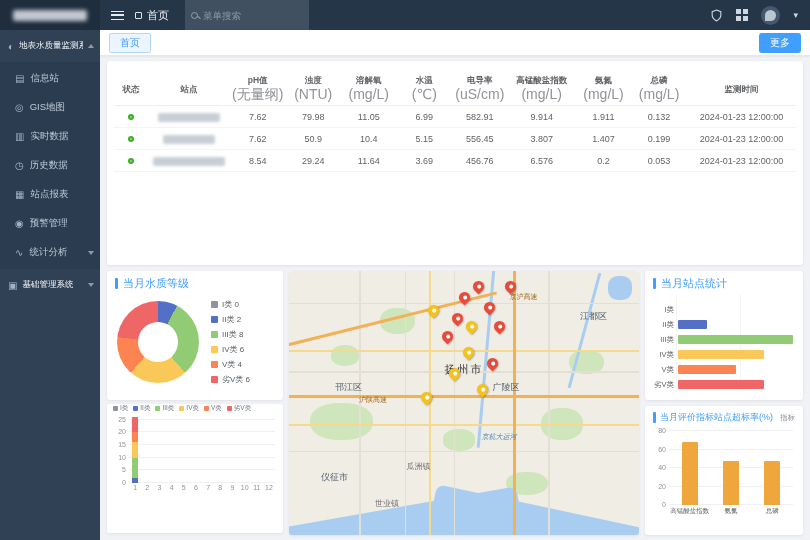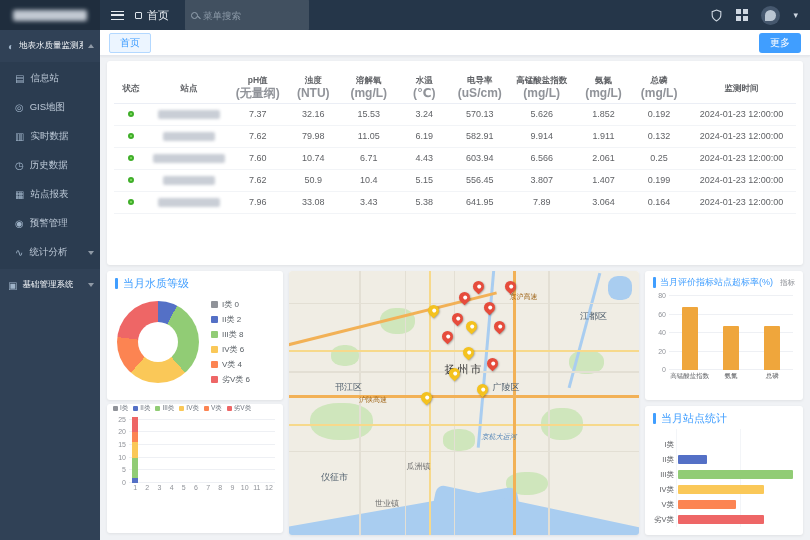--- a/index.html
+++ b/index.html
@@ -47,21 +47,21 @@
   
   .content{position:absolute;left:100px;top:56px;right:0;bottom:0;padding:5px 7px;background:#f0f2f5}
   .panel{background:#fff;border-radius:3px;box-shadow:0 1px 3px rgba(0,0,0,.07);overflow:hidden}
   .panel-title{display:flex;align-items:center;gap:5px;font-size:11px;color:#409eff;padding:5px 8px 3px}
   .accent{width:3px;height:11px;background:#409eff;border-radius:1px;flex:none}
 
   
   .station-panel{height:204px;margin-bottom:6px}
   .station-table{width:calc(100% - 14px);margin:12px 7px;border-collapse:collapse;table-layout:fixed;font-size:9px;color:#606266}
   .station-table th{font-size:8.5px;color:#606266;font-weight:bold;line-height:1.25;padding:2px 1px;border-bottom:1px solid #ebeef5;text-align:center}
-  .station-table th .unit{font-size:12px;color:#909399;font-weight:bold}
+  .station-table th .unit{font-size:14px;color:#909399;font-weight:normal}
   .station-table td{text-align:center;padding:0 1px;height:22px;border-bottom:1px solid #f2f4f7;white-space:nowrap;overflow:hidden}
   .station-table th:nth-child(1){width:5%}
   .station-table th:nth-child(2){width:12%}
   .station-table th:nth-child(8){width:10%}
   .station-table th:nth-child(11){width:16%}
   .dot{display:inline-block;width:6px;height:6px;border-radius:50%;background:#8ee26b;border:2px solid #3fae29}
   .redact{display:inline-block;width:62px;height:9px;background:#c9ced6;border-radius:2px;filter:blur(1.5px);vertical-align:middle}
   tbody tr:nth-child(2n) .redact{width:52px}
   tbody tr:nth-child(3n) .redact{width:72px}
 
@@ -267,80 +267,54 @@
               </th>
               <th>
                 <div>监测时间</div>
               </th>
             </tr>
           </thead>
         <tbody>
             <tr>
               <td><span class="dot"></span></td>
               <td><span class="redact"></span></td>
-              <td>7.37</td>
-              <td>32.16</td>
-              <td>15.53</td>
-              <td>3.24</td>
-              <td>570.13</td>
-              <td>5.626</td>
-              <td>1.852</td>
-              <td>0.192</td>
-              <td>2024-01-23 12:00:00</td>
-            </tr>
-            <tr>
-              <td><span class="dot"></span></td>
-              <td><span class="redact"></span></td>
               <td>7.62</td>
               <td>79.98</td>
               <td>11.05</td>
-              <td>6.19</td>
+              <td>6.99</td>
               <td>582.91</td>
               <td>9.914</td>
               <td>1.911</td>
               <td>0.132</td>
-              <td>2024-01-23 12:00:00</td>
-            </tr>
-            <tr>
-              <td><span class="dot"></span></td>
-              <td><span class="redact"></span></td>
-              <td>7.60</td>
-              <td>10.74</td>
-              <td>6.71</td>
-              <td>4.43</td>
-              <td>603.94</td>
-              <td>6.566</td>
-              <td>2.061</td>
-              <td>0.25</td>
               <td>2024-01-23 12:00:00</td>
             </tr>
             <tr>
               <td><span class="dot"></span></td>
               <td><span class="redact"></span></td>
               <td>7.62</td>
               <td>50.9</td>
               <td>10.4</td>
               <td>5.15</td>
               <td>556.45</td>
               <td>3.807</td>
               <td>1.407</td>
               <td>0.199</td>
               <td>2024-01-23 12:00:00</td>
             </tr>
             <tr>
               <td><span class="dot"></span></td>
               <td><span class="redact"></span></td>
-              <td>7.96</td>
-              <td>33.08</td>
-              <td>3.43</td>
-              <td>5.38</td>
-              <td>641.95</td>
-              <td>7.89</td>
-              <td>3.064</td>
-              <td>0.164</td>
+              <td>8.54</td>
+              <td>29.24</td>
+              <td>11.64</td>
+              <td>3.69</td>
+              <td>456.76</td>
+              <td>6.576</td>
+              <td>0.2</td>
+              <td>0.053</td>
               <td>2024-01-23 12:00:00</td>
             </tr>
           </tbody>
       </table>
     </div>
 
     <div class="bottom">
 
       <div class="col-left">
         <div class="panel">
@@ -545,20 +519,64 @@
               <div class="pin pin-yellow" style="left: 51%; top: 33%;"></div>
               <div class="pin pin-yellow" style="left: 47%; top: 41%;"></div>
               <div class="pin pin-yellow" style="left: 39%; top: 50%;"></div>
               <div class="pin pin-yellow" style="left: 55%; top: 47%;"></div>
             </div>
         </div>
       </div>
 
       <div class="col-right">
         <div class="panel">
+          <div class="panel-title">
+            <span class="accent"></span>
+            <span>当月站点统计</span>
+          </div>
+          <div class="hbars">
+              <div class="hb-row">
+                <span class="hb-label">I类</span>
+                <div class="hb-track">
+                  <div class="hb-bar" style="width: 0%; background: rgb(144, 147, 153);"></div>
+                </div>
+              </div>
+              <div class="hb-row">
+                <span class="hb-label">II类</span>
+                <div class="hb-track">
+                  <div class="hb-bar" style="width: 25%; background: rgb(84, 112, 198);"></div>
+                </div>
+              </div>
+              <div class="hb-row">
+                <span class="hb-label">III类</span>
+                <div class="hb-track">
+                  <div class="hb-bar" style="width: 100%; background: rgb(145, 204, 117);"></div>
+                </div>
+              </div>
+              <div class="hb-row">
+                <span class="hb-label">IV类</span>
+                <div class="hb-track">
+                  <div class="hb-bar" style="width: 75%; background: rgb(250, 200, 88);"></div>
+                </div>
+              </div>
+              <div class="hb-row">
+                <span class="hb-label">V类</span>
+                <div class="hb-track">
+                  <div class="hb-bar" style="width: 50%; background: rgb(252, 132, 82);"></div>
+                </div>
+              </div>
+              <div class="hb-row">
+                <span class="hb-label">劣V类</span>
+                <div class="hb-track">
+                  <div class="hb-bar" style="width: 75%; background: rgb(238, 102, 102);"></div>
+                </div>
+              </div>
+            </div>
+        </div>
+        <div class="panel">
           <div class="panel-title ov-title">
             <span class="t">
                 <span class="accent"></span>
               <span>当月评价指标站点超标率(%)</span>
               </span>
             <span class="corner">指标</span>
           </div>
           <div class="ov-plot">
             <div>
                 <div class="ygrid" style="bottom: 0%;">
@@ -582,61 +600,17 @@
                 <div class="ov-bar" style="height: 60%; background: rgb(239, 166, 60);"></div>
                 <div class="ov-bar" style="height: 60%; background: rgb(239, 166, 60);"></div>
               </div>
           </div>
           <div class="ov-xlabels">
               <span>高锰酸盐指数</span>
               <span>氨氮</span>
               <span>总磷</span>
             </div>
         </div>
-        <div class="panel">
-          <div class="panel-title">
-            <span class="accent"></span>
-            <span>当月站点统计</span>
-          </div>
-          <div class="hbars">
-              <div class="hb-row">
-                <span class="hb-label">I类</span>
-                <div class="hb-track">
-                  <div class="hb-bar" style="width: 0%; background: rgb(144, 147, 153);"></div>
-                </div>
-              </div>
-              <div class="hb-row">
-                <span class="hb-label">II类</span>
-                <div class="hb-track">
-                  <div class="hb-bar" style="width: 25%; background: rgb(84, 112, 198);"></div>
-                </div>
-              </div>
-              <div class="hb-row">
-                <span class="hb-label">III类</span>
-                <div class="hb-track">
-                  <div class="hb-bar" style="width: 100%; background: rgb(145, 204, 117);"></div>
-                </div>
-              </div>
-              <div class="hb-row">
-                <span class="hb-label">IV类</span>
-                <div class="hb-track">
-                  <div class="hb-bar" style="width: 75%; background: rgb(250, 200, 88);"></div>
-                </div>
-              </div>
-              <div class="hb-row">
-                <span class="hb-label">V类</span>
-                <div class="hb-track">
-                  <div class="hb-bar" style="width: 50%; background: rgb(252, 132, 82);"></div>
-                </div>
-              </div>
-              <div class="hb-row">
-                <span class="hb-label">劣V类</span>
-                <div class="hb-track">
-                  <div class="hb-bar" style="width: 75%; background: rgb(238, 102, 102);"></div>
-                </div>
-              </div>
-            </div>
-        </div>
       </div>
 
     </div>
   </div>
 </div>
 
 </body></html>

